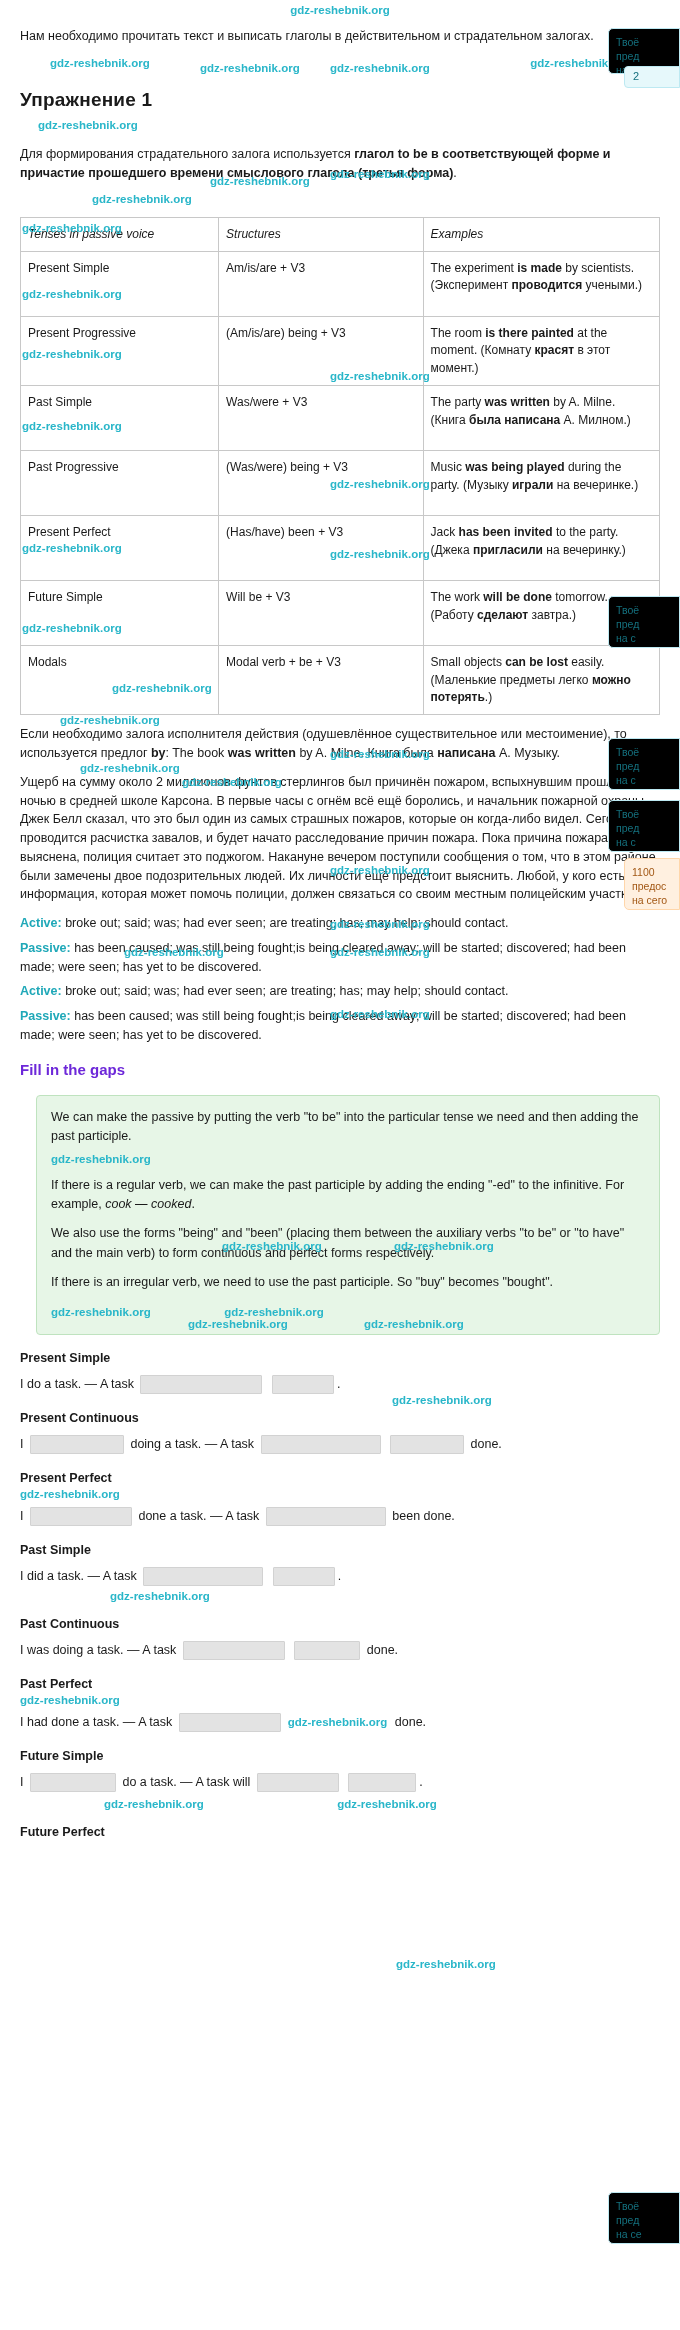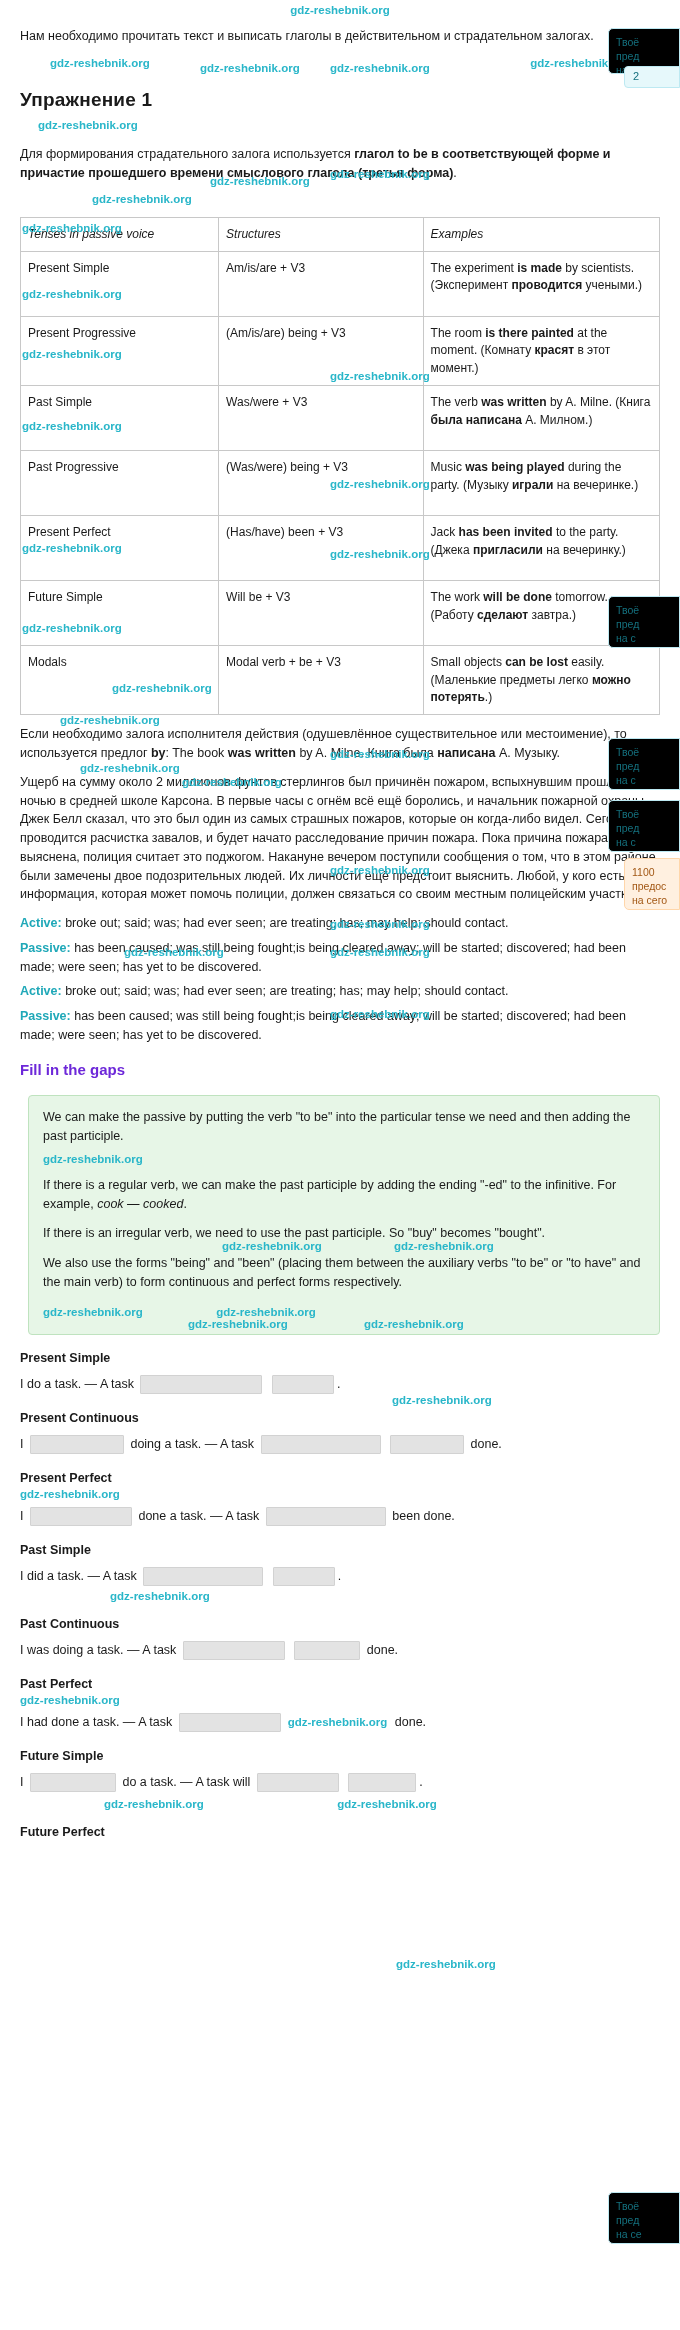--- a/index.html
+++ b/index.html
@@ -91,21 +91,21 @@
     color: #6d28d9;
     font-size: 15px;
     margin: 16px 0 17px 0;
     font-weight: bold;
   }
   .green-box {
     background: #e7f6e7;
     border: 1px solid #bfe3bf;
     border-radius: 4px;
     padding: 12px 14px;
-    margin: 6px 0 16px 8px;
+    margin: 6px 0 16px 16px;
     font-size: 12.5px;
     line-height: 1.55;
   }
   .green-box p { margin: 0 0 10px 0; }
   .green-box p:last-child { margin-bottom: 0; }
   h4.tense {
     font-size: 12.5px;
     font-weight: bold;
     margin: 14px 0 6px 0;
   }
@@ -214,21 +214,21 @@
           <td class="c3"><span>The experiment </span><b>is made</b><span> by scientists. (Эксперимент </span><b>проводится</b><span> учеными.)</span></td>
         </tr>
         <tr class="row-tall">
           <td class="c1">Present Progressive</td>
           <td class="c2">(Am/is/are) being + V3</td>
           <td class="c3"><span>The room </span><b>is there painted</b><span> at the moment. (Комнату </span><b>красят</b><span> в этот момент.)</span></td>
         </tr>
         <tr class="row-tall">
           <td class="c1">Past Simple</td>
           <td class="c2">Was/were + V3</td>
-          <td class="c3"><span>The verb </span><b>was written</b><span> by A. Milne. (Книга </span><b>была написана</b><span> А. Милном.)</span></td>
+          <td class="c3"><span>The party </span><b>was written</b><span> by A. Milne. (Книга </span><b>была написана</b><span> А. Милном.)</span></td>
         </tr>
         <tr class="row-tall">
           <td class="c1">Past Progressive</td>
           <td class="c2">(Was/were) being + V3</td>
           <td class="c3"><span>Music </span><b>was being played</b><span> during the party. (Музыку </span><b>играли</b><span> на вечеринке.)</span></td>
         </tr>
         <tr class="row-tall">
           <td class="c1">Present Perfect</td>
           <td class="c2">(Has/have) been + V3</td>
           <td class="c3"><span>Jack </span><b>has been invited</b><span> to the party. (Джека </span><b>пригласили</b><span> на вечеринку.)</span></td>
@@ -266,22 +266,22 @@
     </p>
 
     <h3 class="fill">Fill in the gaps</h3>
 
     <div class="green-box">
       <p>We can make the passive by putting the verb "to be" into the particular tense we need and then adding the past participle.</p>
       <div style="text-align:left;margin:-6px 0 6px 0;">
         <span class="wm">gdz-reshebnik.org</span>
       </div>
       <p><span>If there is a regular verb, we can make the past participle by adding the ending "-ed" to the infinitive. For example, </span><i>cook — cooked</i><span>.</span></p>
+      <p>We also use the forms "being" and "been" (placing them between the auxiliary verbs "to be" or "to have" and the main verb) to form continuous and perfect forms respectively.</p>
       <p>If there is an irregular verb, we need to use the past participle. So "buy" becomes "bought".</p>
-      <p>We also use the forms "being" and "been" (placing them between the auxiliary verbs "to be" or "to have" and the main verb) to form continuous and perfect forms respectively.</p>
       <div style="text-align:left;margin-top:6px;">
         <span class="wm">gdz-reshebnik.org</span>
         <span class="wm" style="margin-left:70px;">gdz-reshebnik.org</span>
       </div>
     </div>
 
     <h4 class="tense">Present Simple</h4>
     <div class="gapline">
       <span>I do a task. — A task </span><span class="gap" style="width:120px;"></span><span> </span><span class="gap" style="width:60px;"></span><span>.</span>
     </div>

